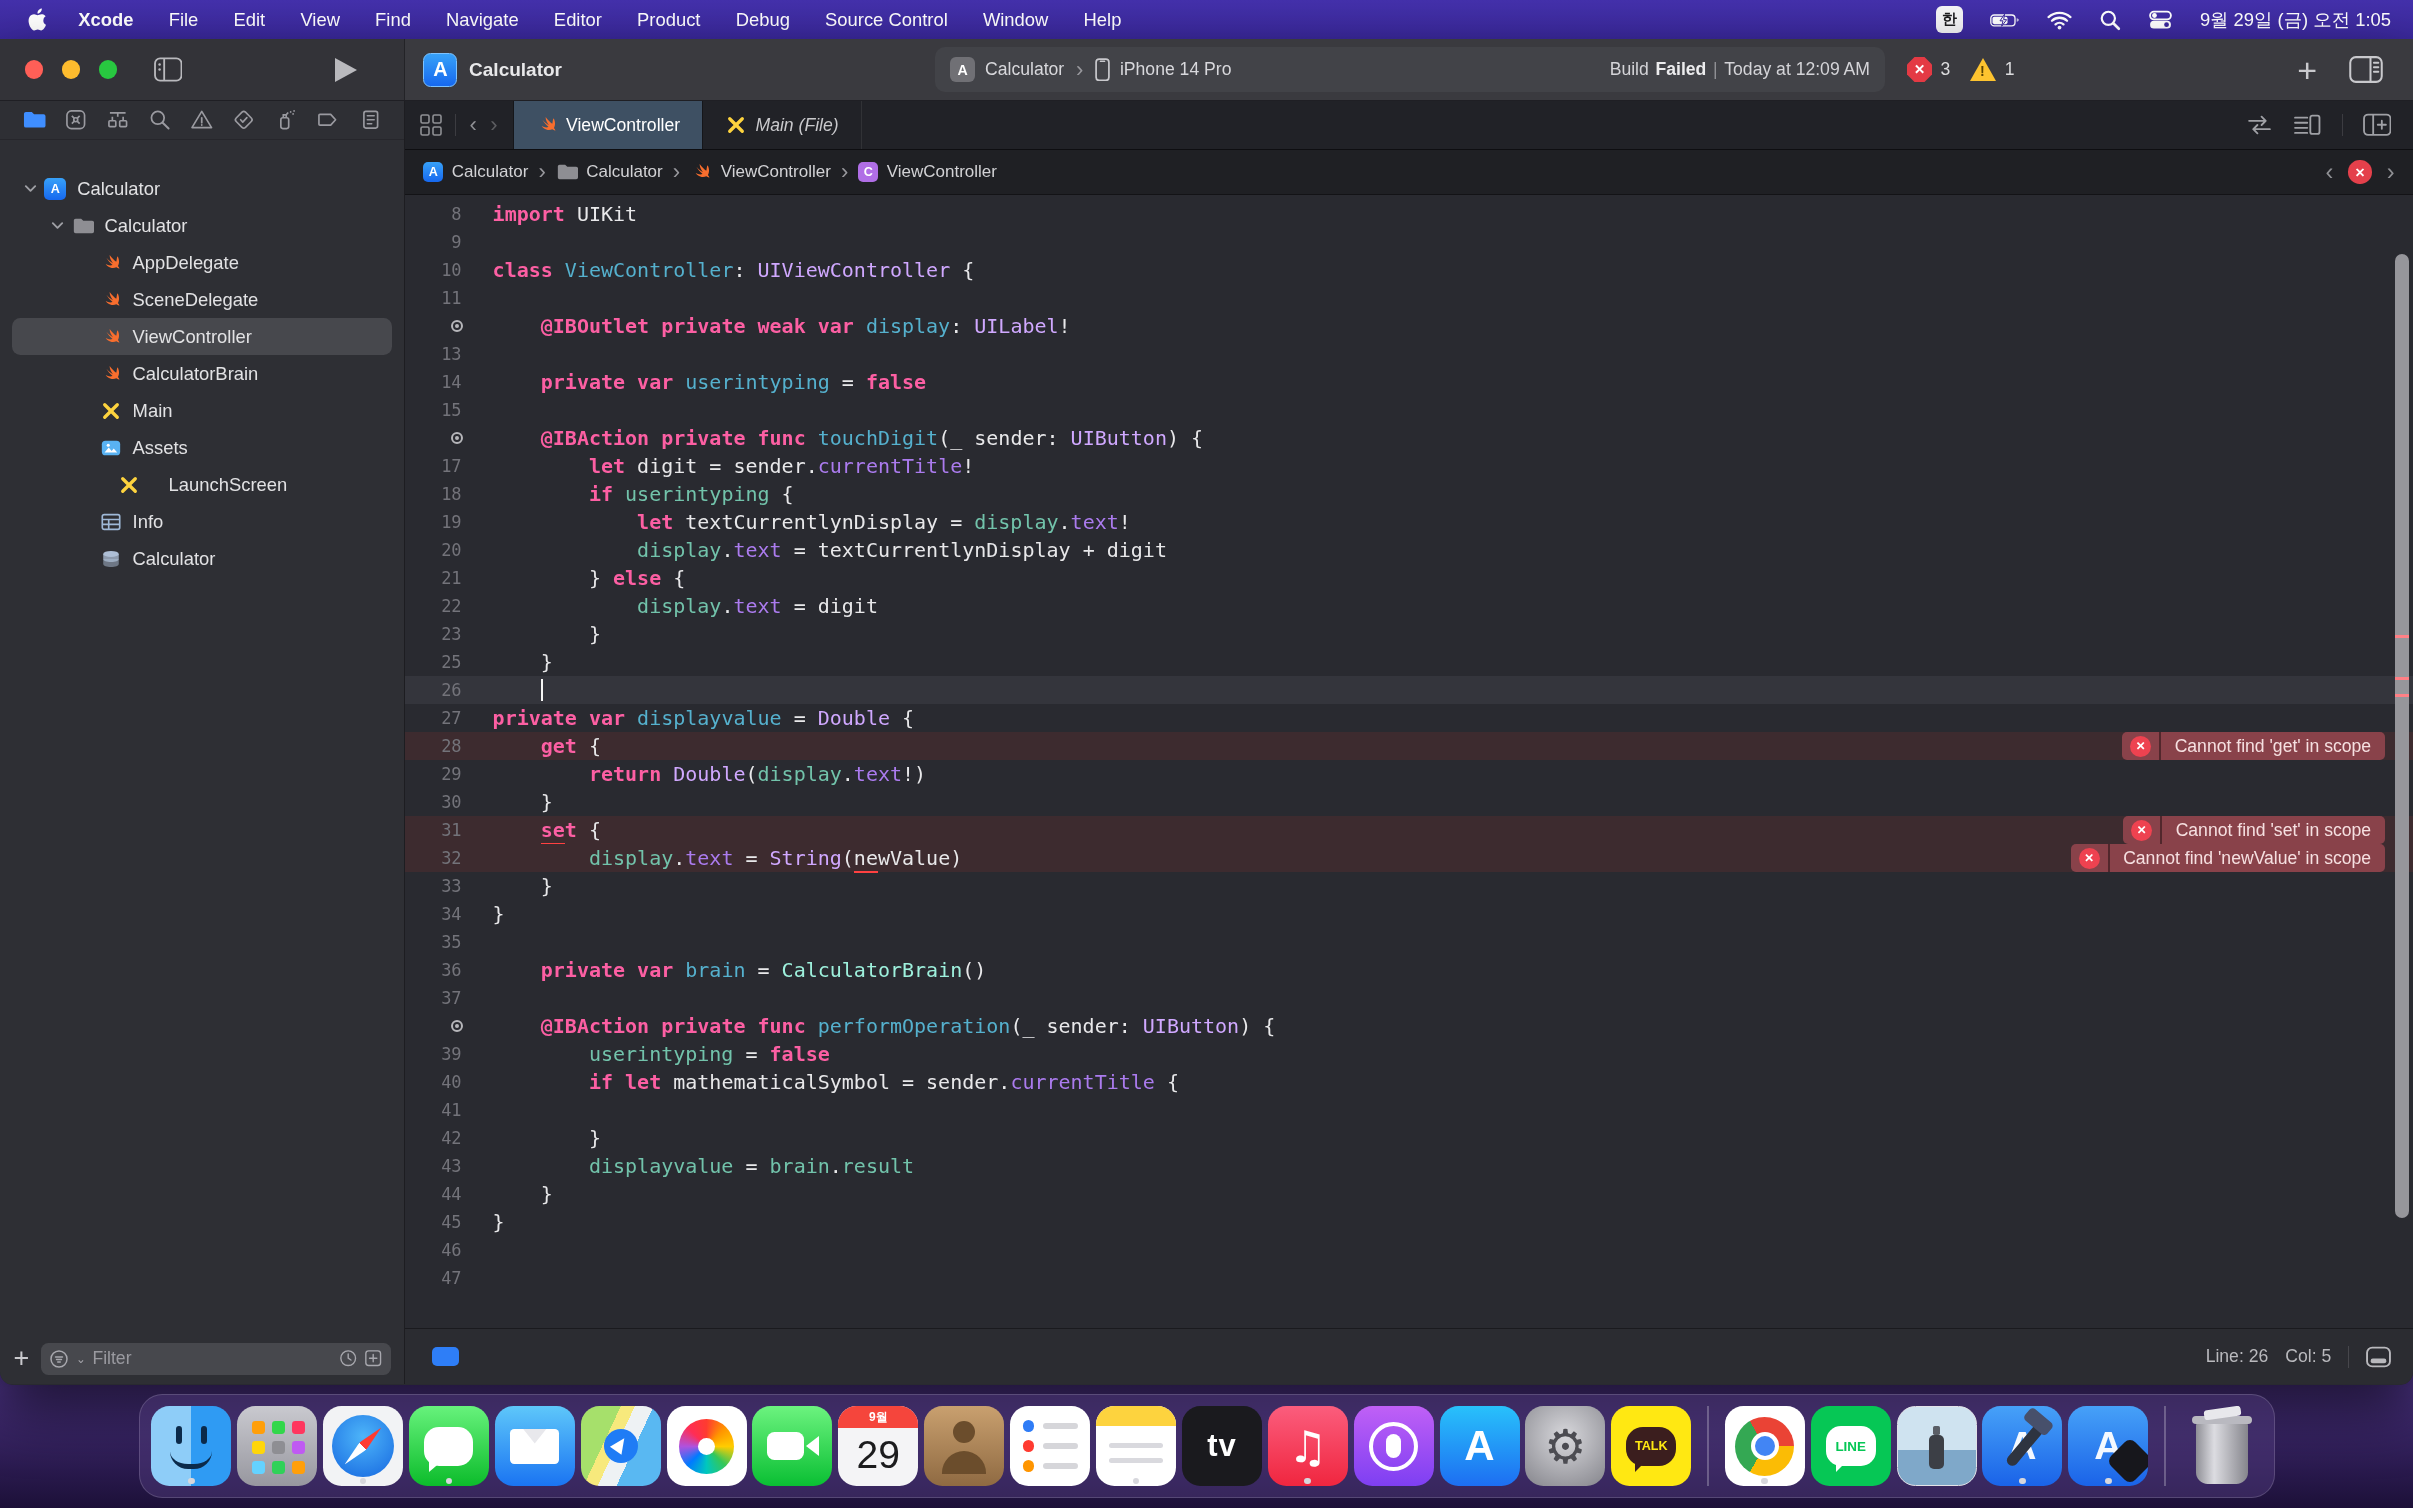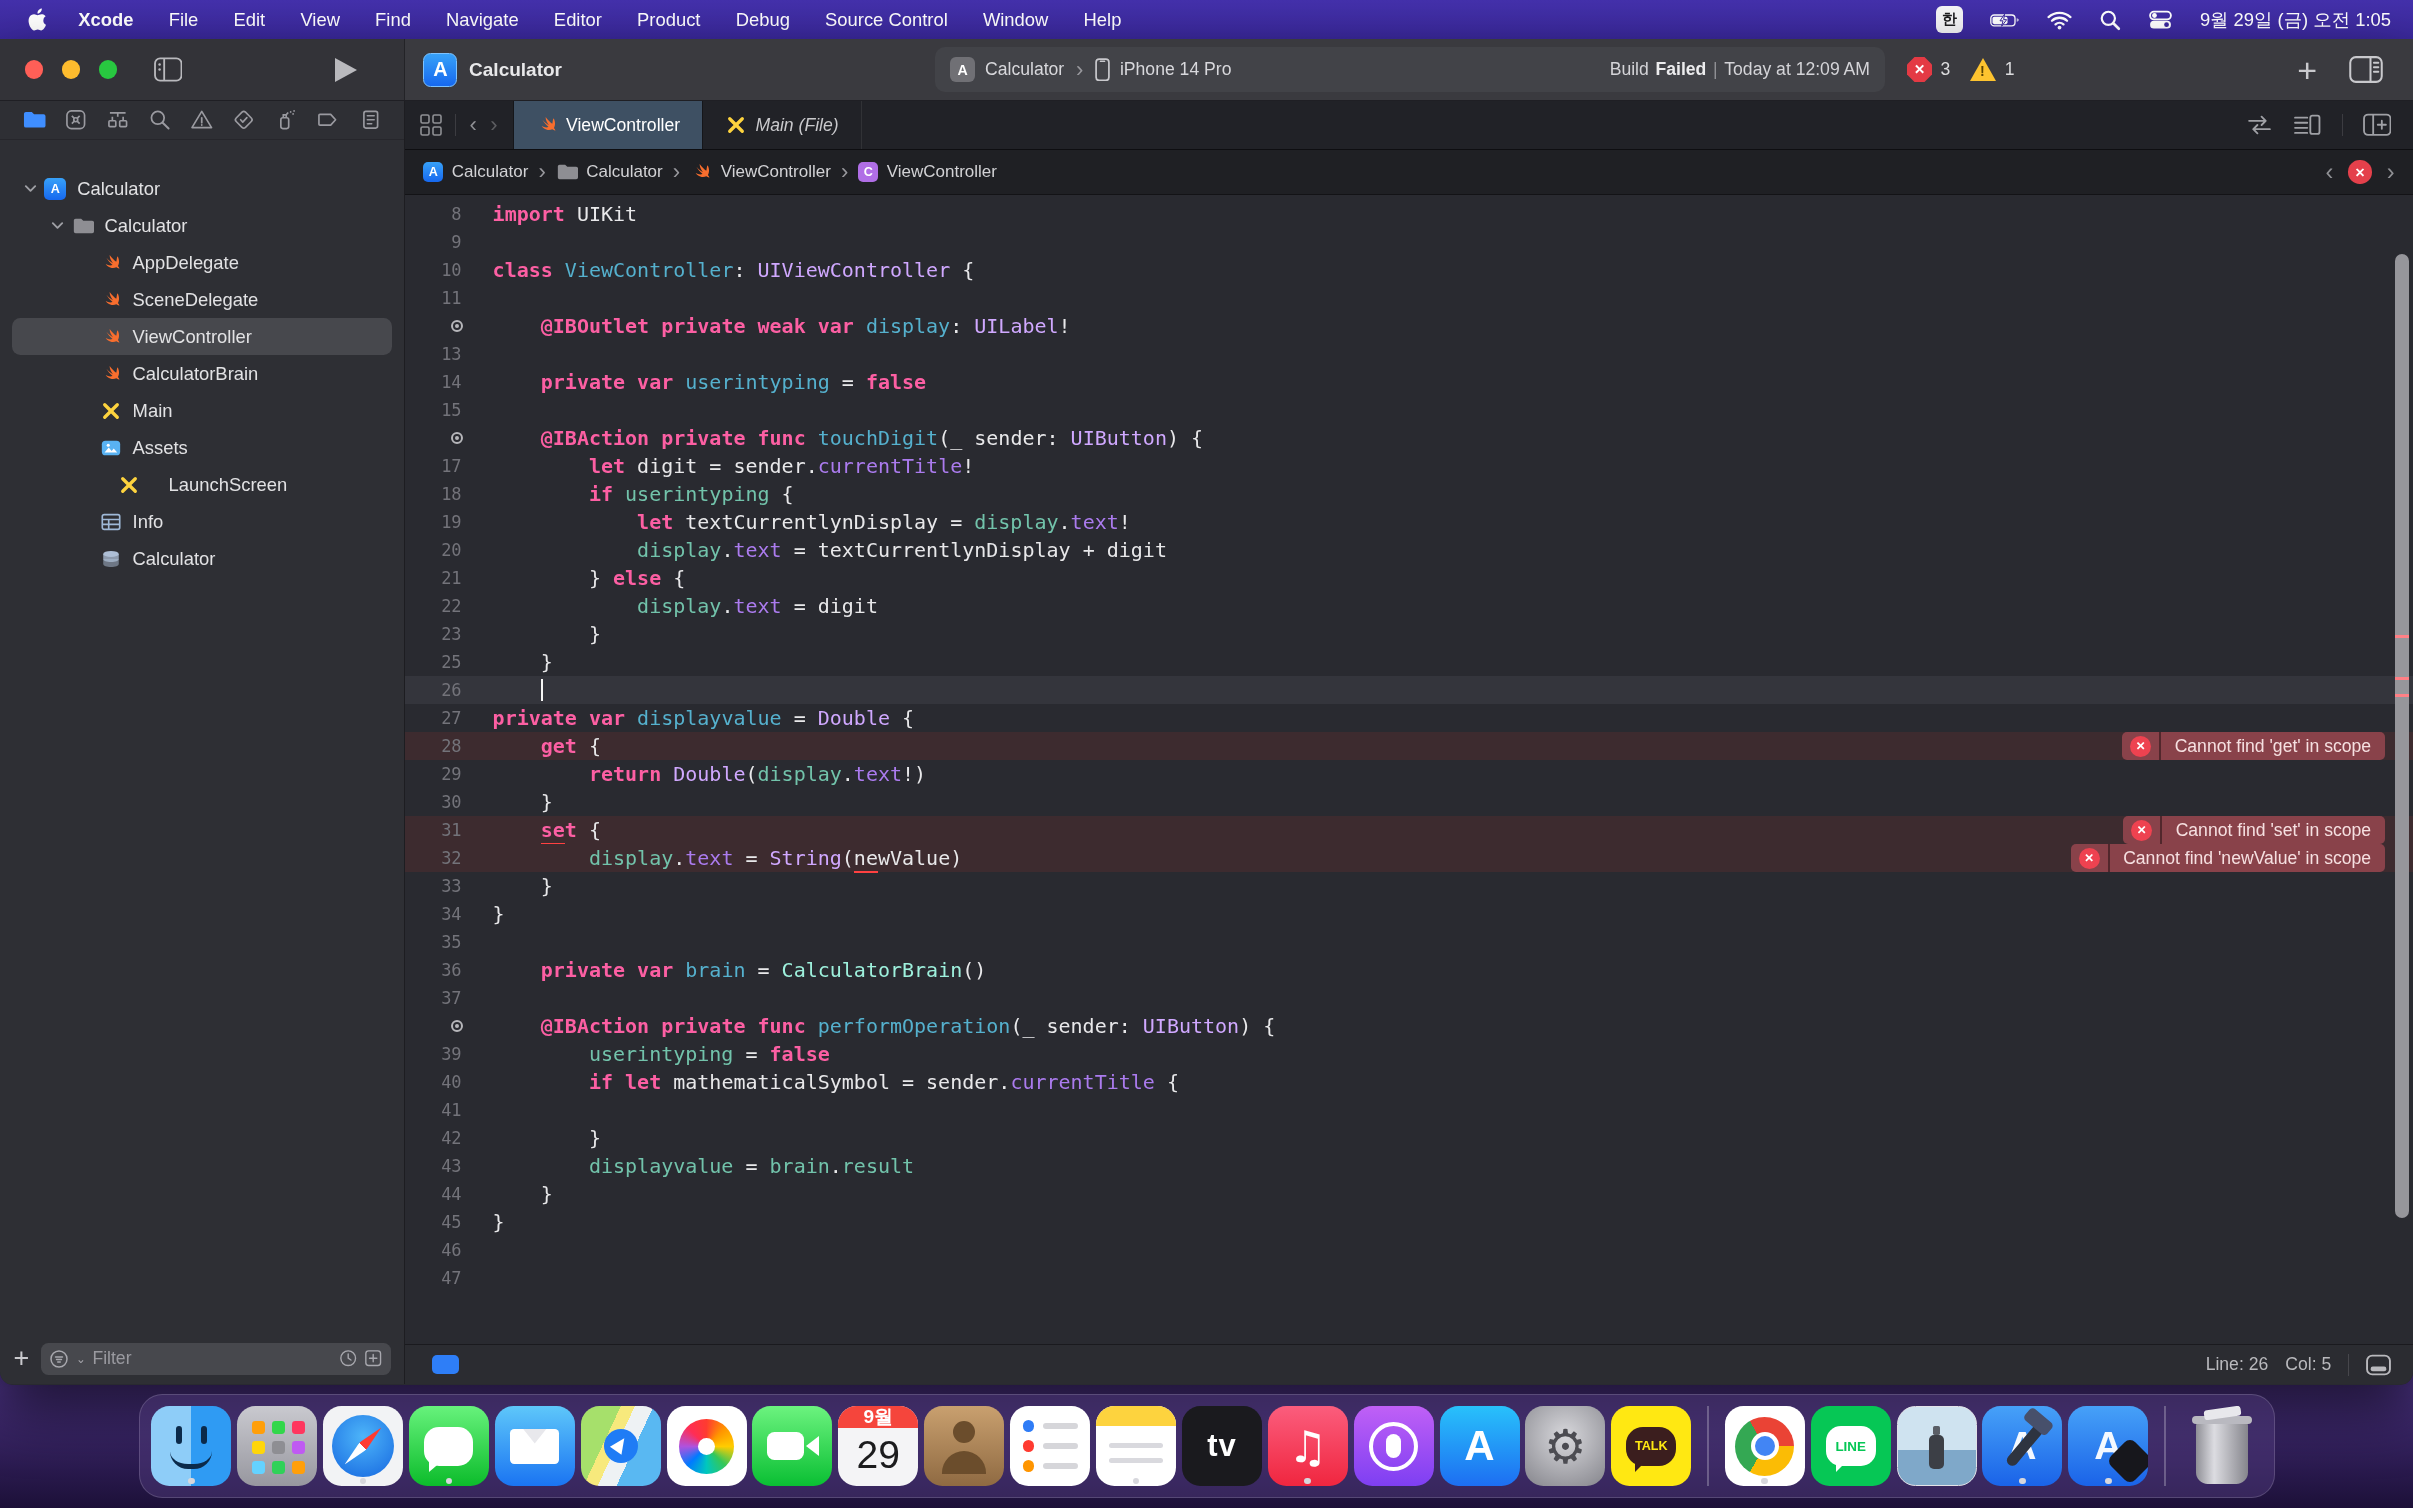--- a/index.html
+++ b/index.html
@@ -114,21 +114,21 @@
     border-radius:5px; overflow:hidden; background:#89424a; }
   .badge .bi { width:39px; height:100%; display:flex; align-items:center; justify-content:center;
     border-right:2.5px solid rgba(25,12,14,.5); }
   .badge .bi i { width:21px; height:21px; border-radius:50%; background:#ee4250; color:#fff; font-style:normal;
     font-size:11.7px; font-weight:800; display:flex; align-items:center; justify-content:center; }
   .badge .bt { padding:0 13.4px; font-size:17.6px; color:#f6e0e1; white-space:nowrap; }
   .vscroll { position:absolute; right:4.2px; top:59px; width:14.2px; height:964px; background:#96969b;
     border-radius:7.5px; }
   .vscroll .tick { position:absolute; left:0; right:0; height:2.5px; background:#ff8086; }
 
-  .bottombar { height:40px; flex:none; background:#2b2c31; border-top:0.8px solid #1a1a1e;
+  .bottombar { height:56px; flex:none; background:#2b2c31; border-top:0.8px solid #1a1a1e;
     display:flex; align-items:center; padding:4px 22px; font-size:17.6px; color:#b9b9bd; }
   .bb-blue { width:27px; height:19px; border-radius:5px; background:#2e7ef7; margin-left:5px; }
   .bb-right { margin-left:auto; display:flex; align-items:center; gap:17px; }
   .bb-div { width:0.8px; height:22px; background:#47474c; }
 
   
   .dock { position:absolute; left:50%; transform:translateX(-50%); bottom:10px; height:104px;
     display:flex; align-items:flex-start; padding:11px 11.7px 0 11.7px; gap:5.9px;
     background:rgba(84,62,128,.45); border:0.8px solid rgba(255,255,255,.16); border-radius:23.5px; }
   .dicon { width:80px; height:80px; border-radius:18.4px; position:relative; flex:none;
@@ -166,21 +166,21 @@
     transform:rotate(35deg)}
   .ic-photos{background:#fff}
   .ph{width:55px;height:55px;border-radius:50%;
     background:conic-gradient(#ff3b30,#ff9500,#ffcc00,#34c759,#00c7be,#007aff,#af52de,#ff2d55,#ff3b30)}
   .ic-facetime{background:linear-gradient(180deg,#6cf37f,#0abf33)}
   .cam{width:37px;height:28.5px;background:#fff;border-radius:7.5px;margin-right:13.4px}
   .cam-t{position:absolute;right:13.4px;width:0;height:0;border-top:10px solid transparent;
     border-bottom:10px solid transparent;border-right:13.4px solid #fff}
   .ic-calendar{background:#f4f4f6;flex-direction:column}
   .cal-top{position:absolute;top:0;left:0;right:0;height:22px;background:#f5453c;color:#fff;
-    font-size:19px;display:flex;align-items:center;justify-content:center;font-weight:600}
+    font-size:12px;display:flex;align-items:center;justify-content:center;font-weight:600}
   .cal-day{margin-top:17px;font-size:39px;color:#1c1c1e;font-weight:300}
   .ic-contacts{background:linear-gradient(180deg,#c9a06f,#8f6a42)}
   .ct-head{position:absolute;top:15px;left:50%;transform:translateX(-50%);width:22px;height:22px;
     border-radius:50%;background:#6b4d2c}
   .ct-body{position:absolute;bottom:11.7px;left:50%;transform:translateX(-50%);width:44px;height:23.5px;
     border-radius:22px 22px 0 0;background:#6b4d2c}
   .ic-reminders{background:#fff}
   .rem{display:grid;grid-template-columns:11.7px 35px;gap:8.4px 8.4px;align-items:center}
   .rd{width:11.7px;height:11.7px;border-radius:50%}
   .rd.b{background:#2f7cf6}.rd.r{background:#ff3b30}.rd.o{background:#ff9500}

